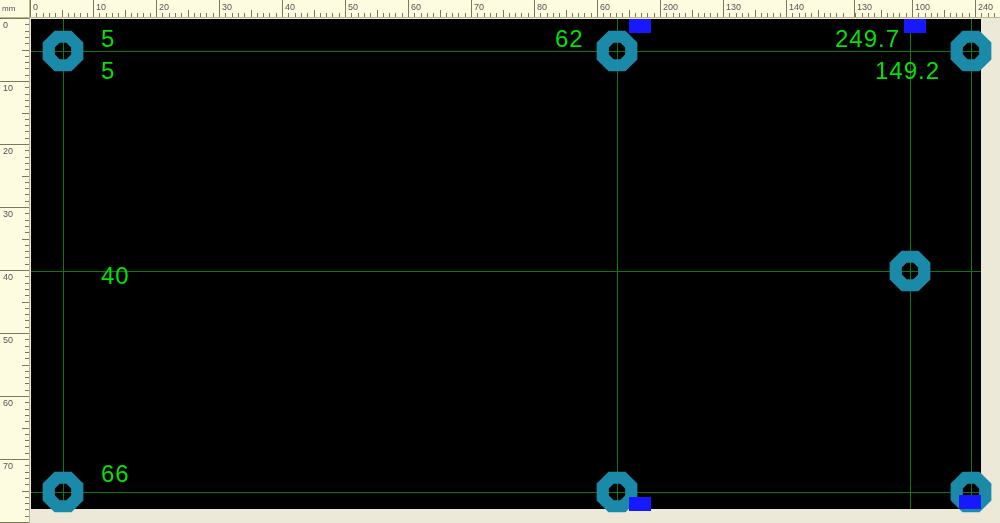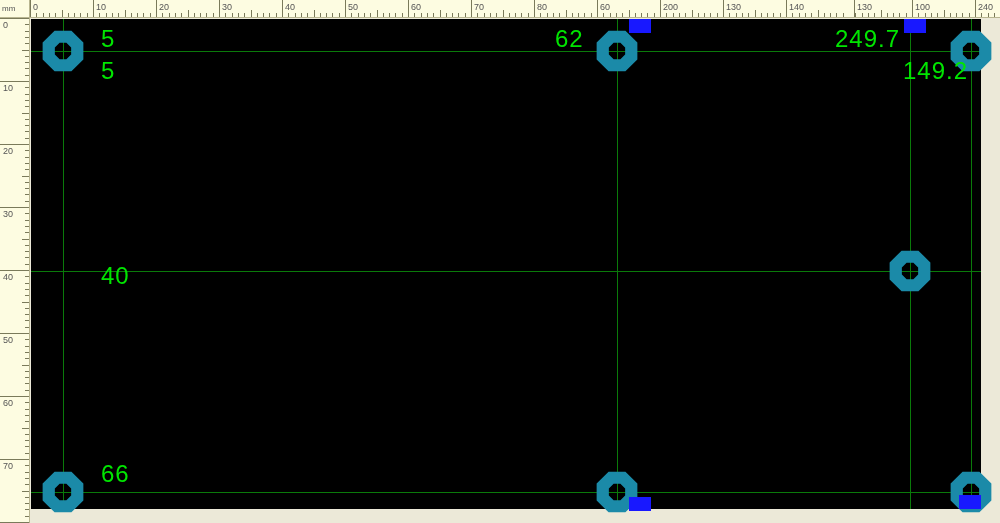--- a/index.html
+++ b/index.html
@@ -454,21 +454,21 @@
         </div>
         <div class="pad" style="left: 939.96px; top: 472.5px;">
           <svg width="44.1" height="44.1" viewBox="-22.05 -22.05 44.1 44.1">
             <path d="M20.37,8.44L8.44,20.37L-8.44,20.37L-20.37,8.44L-20.37,-8.44L-8.44,-20.37L8.44,-20.37L20.37,-8.44Z M8.15,3.38L3.38,8.15L-3.38,8.15L-8.15,3.38L-8.15,-3.38L-3.38,-8.15L3.38,-8.15L8.15,-3.38Z" fill="#1b8aa8" fill-rule="evenodd"></path>
           </svg>
         </div>
         <div class="dim-label" style="left: 70px; top: 6px;">5</div>
         <div class="dim-label" style="left: 70px; top: 38px;">5</div>
         <div class="dim-label" style="left: 524px; top: 6px;">62</div>
         <div class="dim-label" style="left: 804px; top: 6px;">249.7</div>
-        <div class="dim-label" style="left: 844px; top: 38px; margin-left: 28px;">149.2</div>
+        <div class="dim-label" style="left: 844px; top: 38px;">149.2</div>
         <div class="dim-label" style="left: 70px; top: 243px;">40</div>
         <div class="dim-label" style="left: 70px; top: 441px;">66</div>
         <div class="marker" style="left: 598px; top: 0px;"></div>
         <div class="marker" style="left: 873px; top: 0px;"></div>
         <div class="marker" style="left: 598px; top: 478px;"></div>
         <div class="marker" style="left: 928px; top: 476px;"></div>
       </div>
   </div>
 
 </div>

